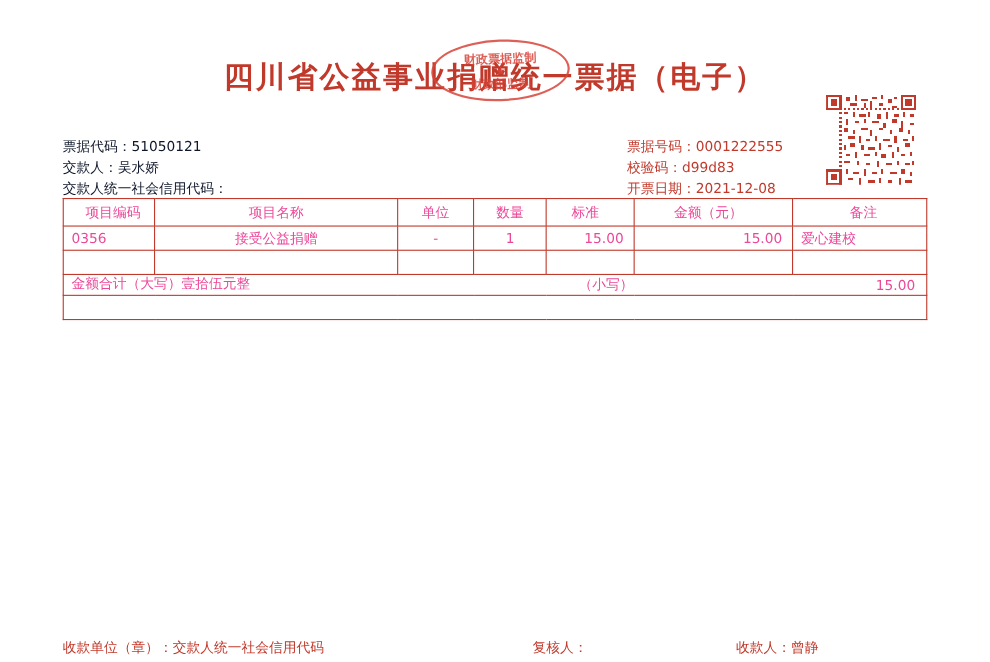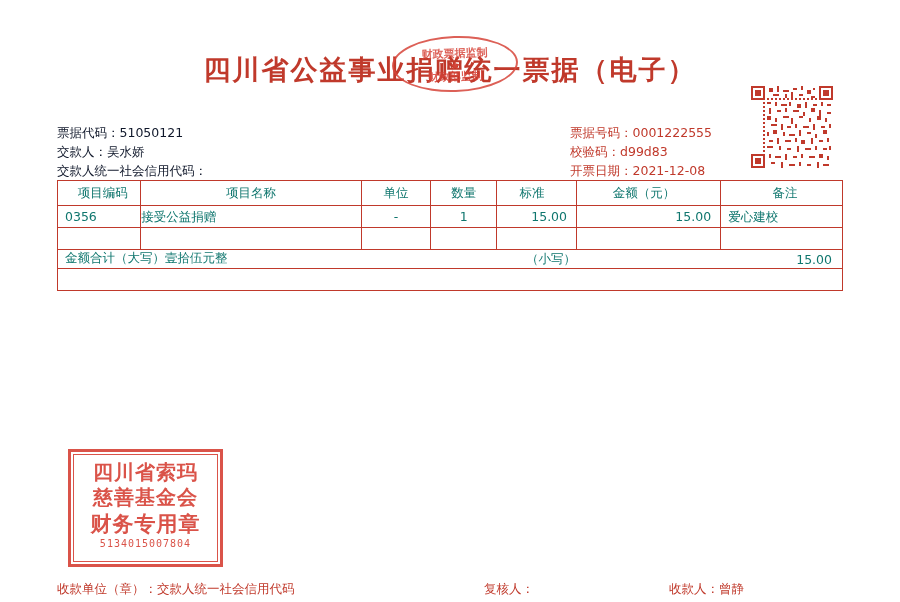--- a/index.html
+++ b/index.html
@@ -99,40 +99,40 @@
   
   .tbl {
     position: absolute;
     left: 57px;
     top: 164px;
     width: 786px;
     border: 1.5px solid #c0392b;
     border-collapse: collapse;
     font-size: 12.5px;
     font-family: "DejaVu Sans", sans-serif;
-    color: #0f766e;
+    color: #ec4899;
   }
   .tbl td, .tbl th {
     border: 1px solid #c0392b;
     padding: 0;
     font-weight: normal;
   }
   .tbl thead th {
     height: 24px;
     text-align: center;
     vertical-align: middle;
     font-size: 12.5px;
   }
   .tbl tbody td {
     vertical-align: top;
     height: 18px;
     padding-top: 3px;
   }
   .c-code   { width: 78px;  text-align: left; padding-left: 7px !important; }
-  .c-name   { width: 232px; text-align: left; }
+  .c-name   { width: 232px; text-align: center; }
   .c-unit   { width: 72px;  text-align: center; }
   .c-qty    { width: 68px;  text-align: center; }
   .c-std    { width: 72px;  text-align: right; padding-right: 9px !important; }
   .c-amt    { width: 140px; text-align: right; padding-right: 9px !important; }
   .c-note   { width: 120px; text-align: left; padding-left: 7px !important; }
 
   .filler td { height: 172px; }
 
   .total-row td {
     height: 28px;
@@ -422,28 +422,20 @@
           <span class="total-small">（小写）</span>
           <span class="total-num">15.00</span>
         </td>
       </tr>
       <tr class="stamp-row">
         <td colspan="7"></td>
       </tr>
     </tbody>
   </table>
 
-  <div class="square-stamp">
-    <div class="inner">
-      <div class="s1">四川省索玛</div>
-      <div class="s2">慈善基金会</div>
-      <div class="s3">财务专用章</div>
-      <div class="s4">5134015007804</div>
-    </div>
-  </div>
 
   <div class="footer">
     <div class="f1">收款单位（章）：交款人统一社会信用代码</div>
     <div class="f2">复核人：</div>
     <div class="f3">收款人：曾静</div>
   </div>
 
 </div>
 
 </body></html>

